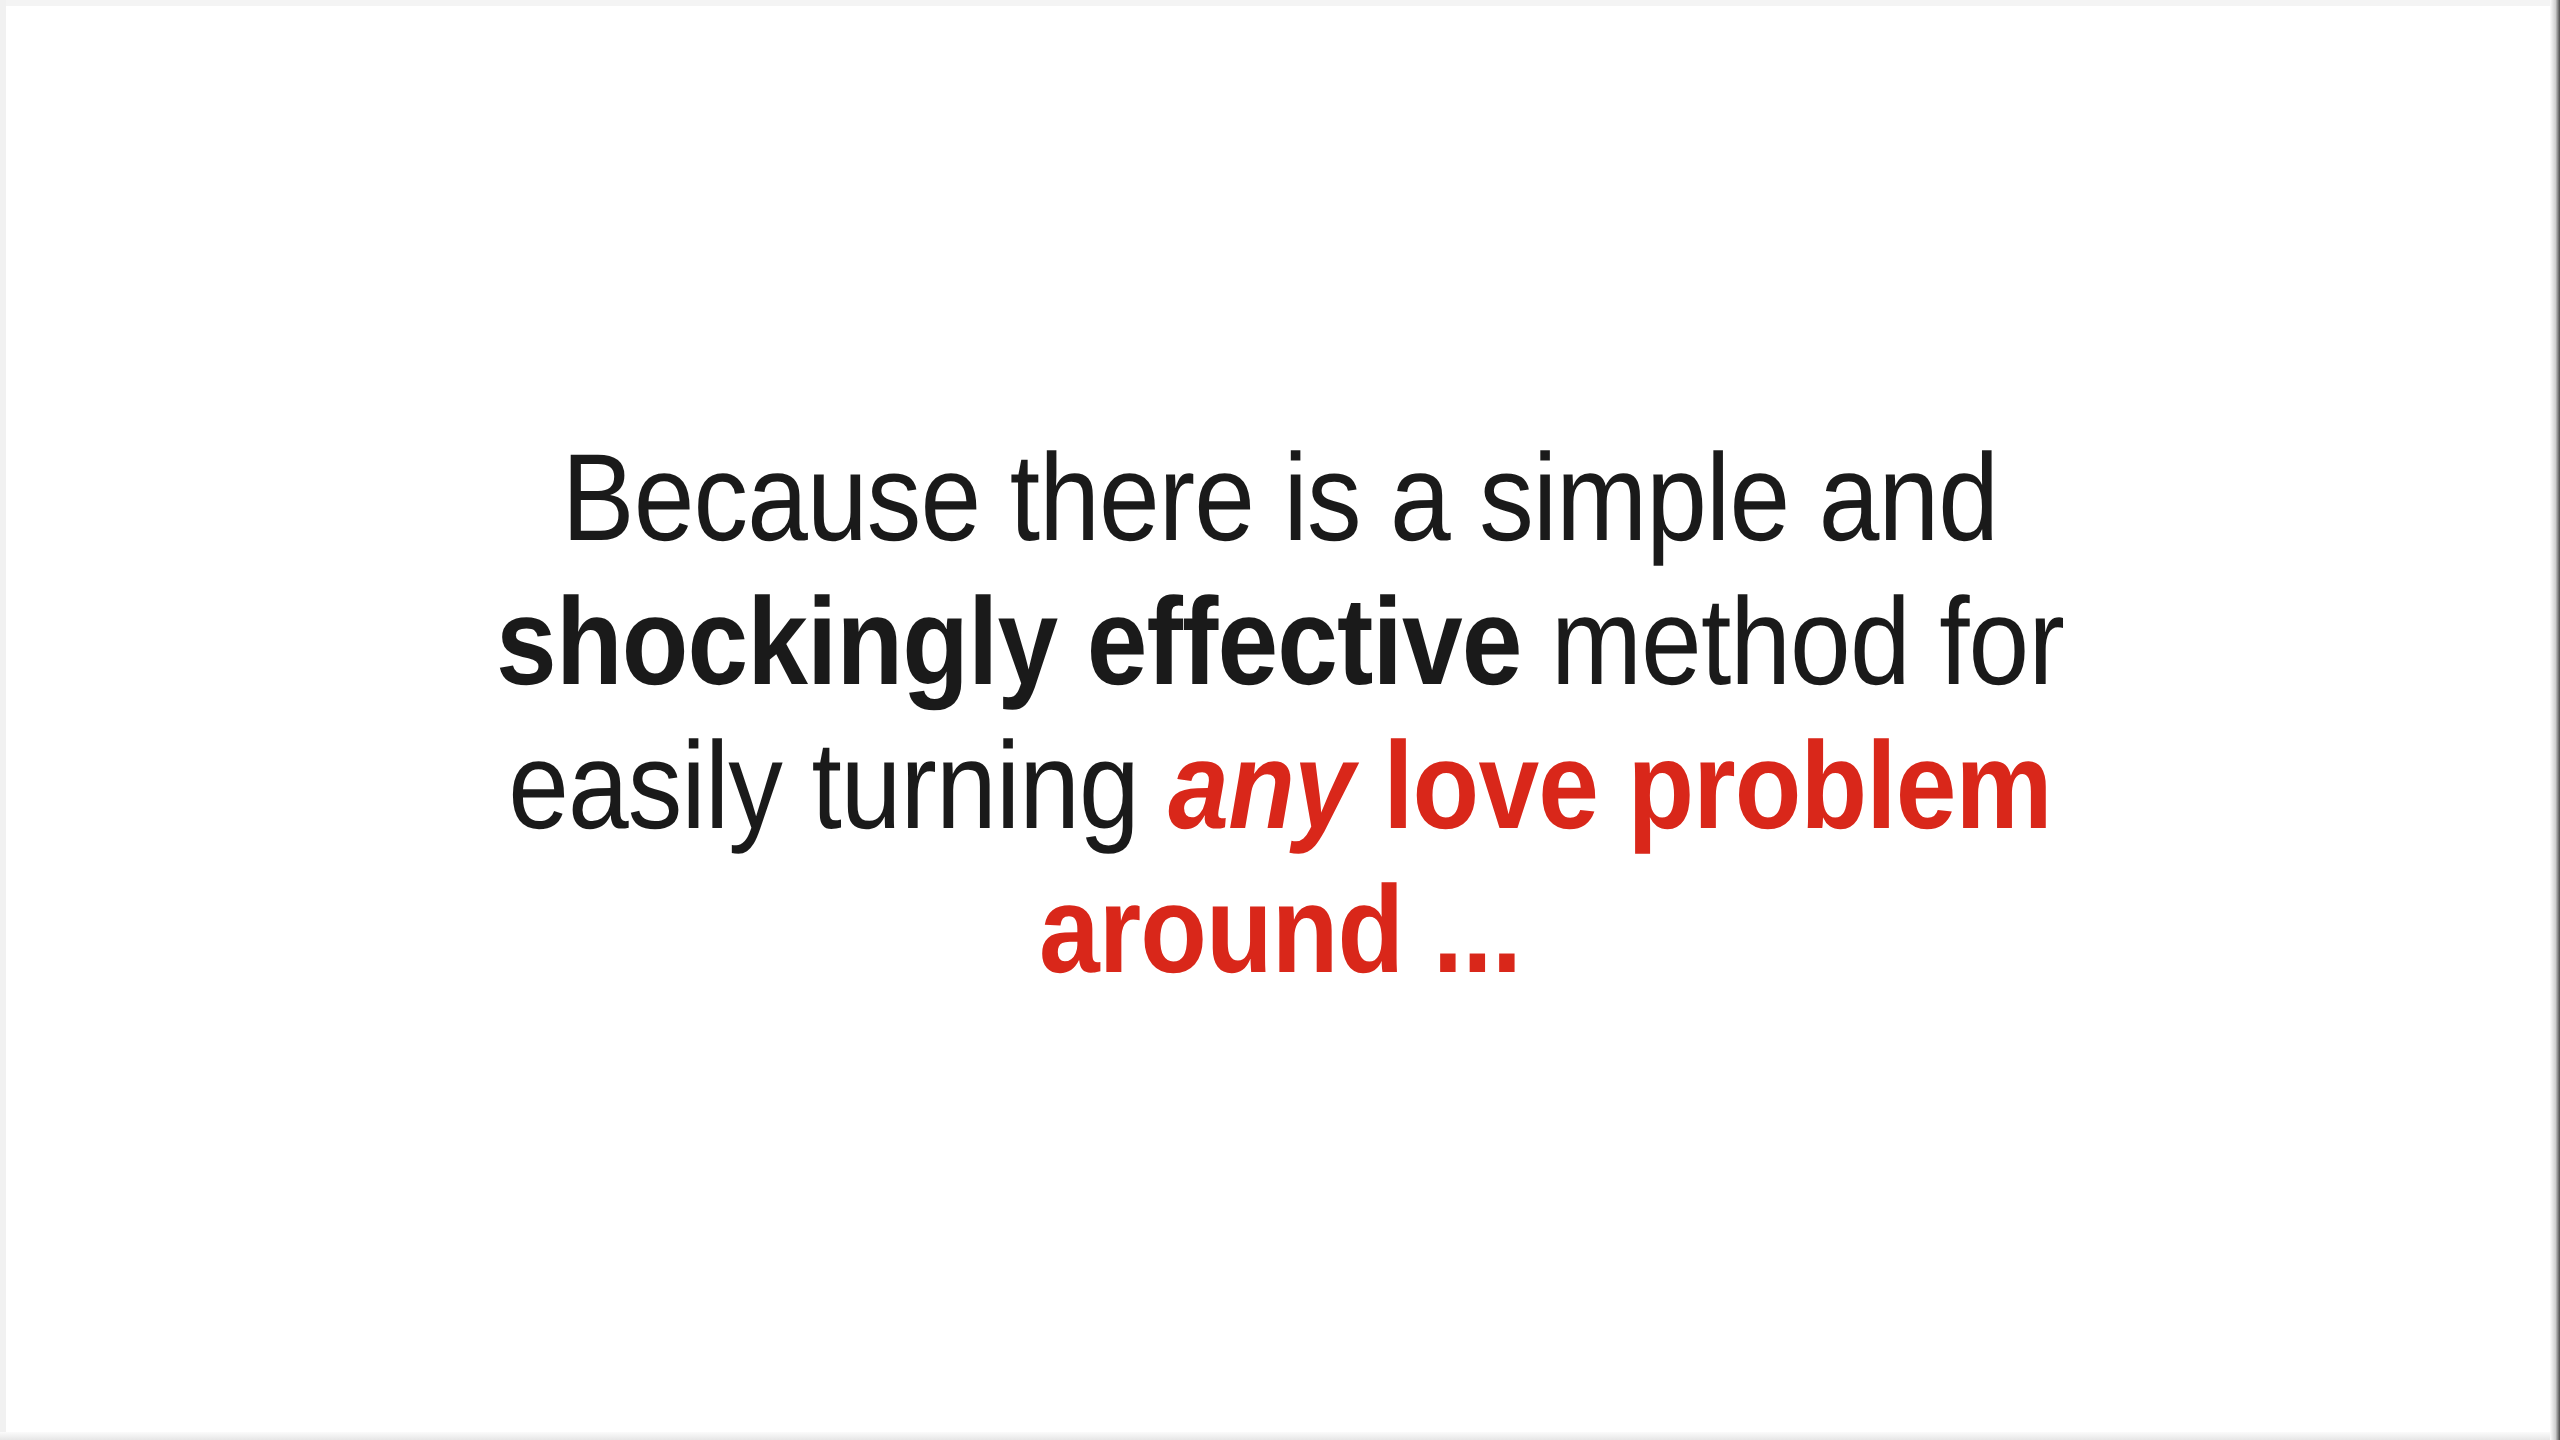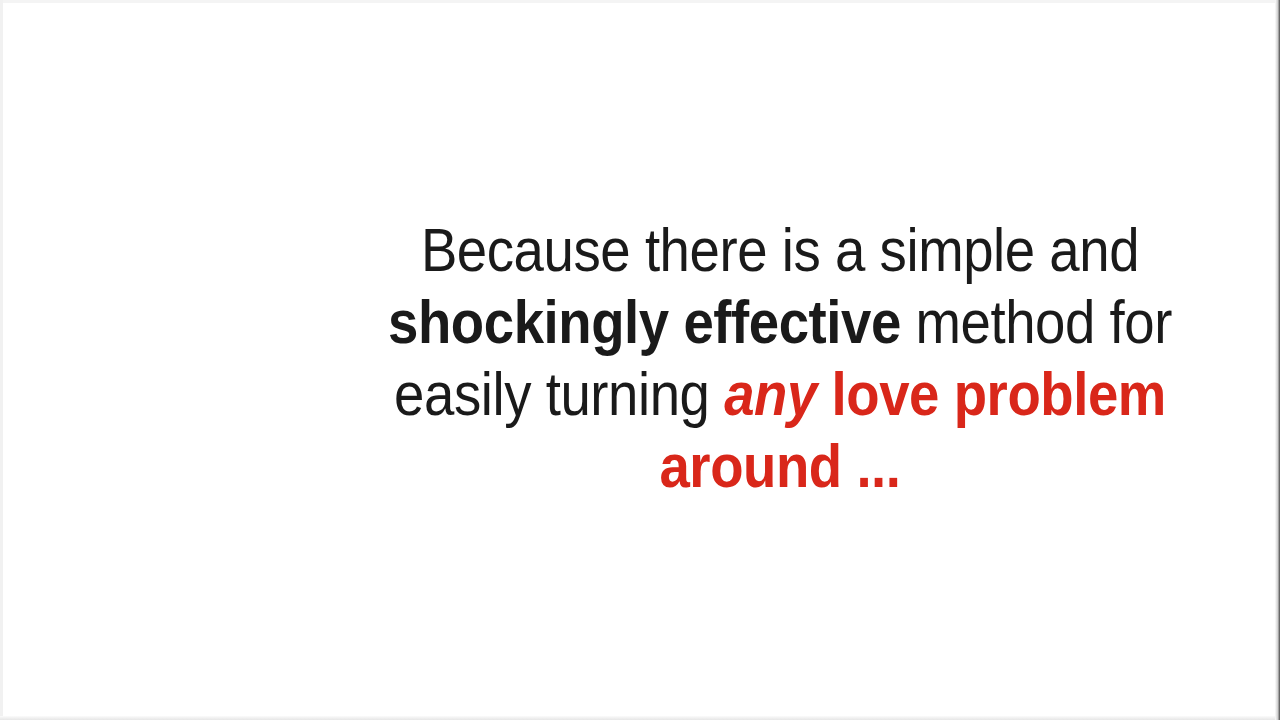--- a/index.html
+++ b/index.html
@@ -31,21 +31,21 @@
                  background: linear-gradient(to right,#fdfdfd,#cfcfcf 55%,#4a4a4a 100%); }
 
   .stage {
     position: absolute;
     left: 0;
     top: 0;
     width: 1280px;
     height: 720px;
     display: flex;
     align-items: center;
-    justify-content: flex-end;
+    justify-content: center;
   }
 
   .caption {
     width: 1000px;
     text-align: center;
     font-family: "Liberation Sans", "DejaVu Sans", sans-serif;
     font-size: 62px;
     line-height: 72px;
     font-weight: 400;
     color: #1a1a1a;

